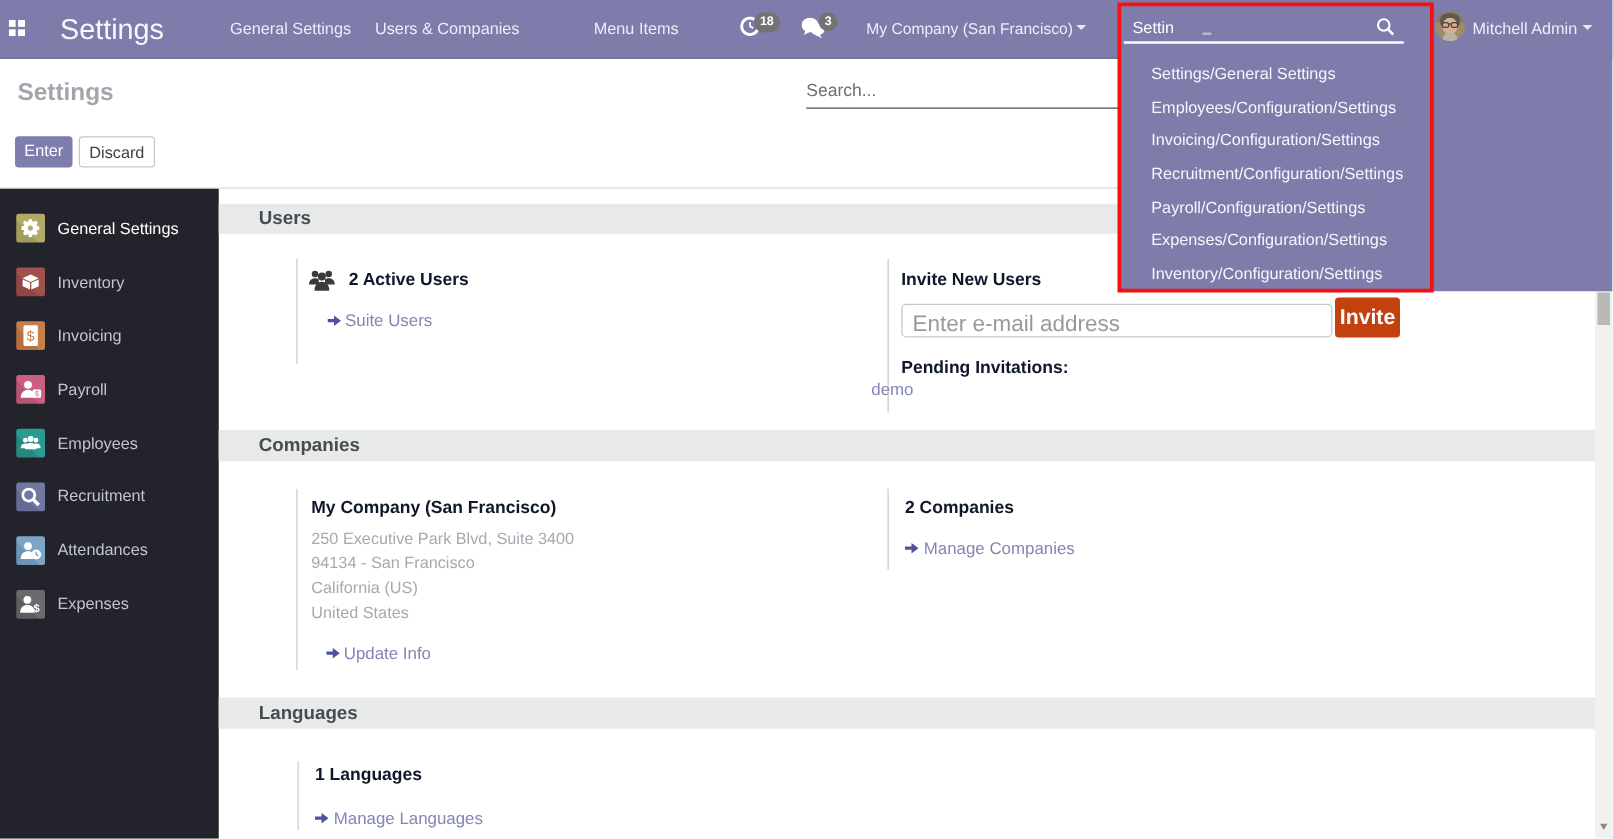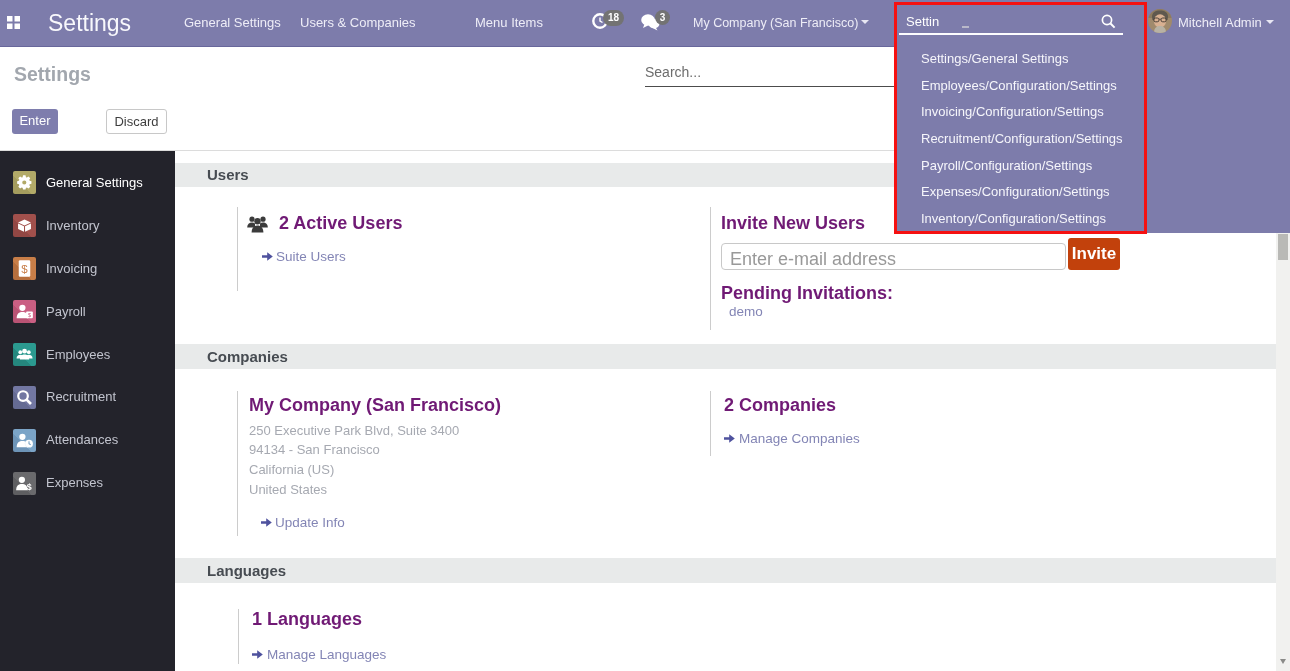--- a/index.html
+++ b/index.html
@@ -17,33 +17,33 @@
   #panel .item { position:absolute; left:26px; color:#f6f6fb; font-size:13px; line-height:17px; white-space:nowrap; }
   #underline { position:absolute; left:4px; top:33px; width:224px; height:2px; background:#fdfdfe; }
   #settin { position:absolute; left:11px; top:14px; color:#fff; font-size:13px; }
   #cursorbar { position:absolute; left:67px; top:26px; width:7px; height:2px; background:#b9b8c9; }
   #redbox { left:894px; top:2px; width:253px; height:232px; border:3px solid #f51111; z-index:9; }
   
   #control { left:0; top:47px; width:1290px; height:104px; background:#fff; border-bottom:1px solid #dcdcdc; }
   #h1set { left:14px; top:61px; font-size:19.5px; font-weight:bold; color:#a2a7ae; line-height:26px; }
   .btn { position:absolute; top:109px; height:25px; font-size:13px; line-height:23px; text-align:center; border-radius:3px; }
   #btnsave { left:12px; width:46px; background:#7e7dad; color:#fff; }
-  #btndiscard { left:63px; width:61px; background:#fff; border:1px solid #c8c8c8; color:#3e3e3e;margin-left:43px; }
+  #btndiscard { left:63px; width:61px; background:#fff; border:1px solid #c8c8c8; color:#3e3e3e; }
   #cpsearch { left:645px; top:64px; font-size:14px; color:#6d6d6d; }
   #cpunderline { left:645px; top:86px; width:250px; height:1px; background:#4c4c4c; }
   
   #sidebar { left:0; top:151px; width:175px; height:520px; background:#23232b; }
   .sbitem { position:absolute; left:13px; width:23px; height:23px; border-radius:2px; }
   .sblabel { position:absolute; left:46px; font-size:13px; color:#c2c4ce; line-height:16px; }
   .sblabel.active { color:#fff; }
   
   .band { position:absolute; left:175px; width:1101px; height:24px; background:#e8eaea; }
   .bandtitle { position:absolute; left:207px; font-size:15px; font-weight:bold; color:#474c52; line-height:24px; }
   .vline { position:absolute; width:1px; background:#ccc; }
-  .boldtitle { position:absolute; font-size:18px; font-weight:bold; color:#701a75; line-height:17px; white-space:nowrap; }
+  .boldtitle { position:absolute; font-size:14px; font-weight:bold; color:#0f172a; line-height:17px; white-space:nowrap; }
   .link { position:absolute; font-size:13.5px; color:#8385b5; line-height:16px; white-space:nowrap; }
   .muted { position:absolute; font-size:13px; color:#a6a9b1; line-height:16px; white-space:nowrap; }
   .arrow { position:absolute; width:11px; height:9px; }
   
   #sbtrack { left:1276px; top:47px; width:14px; height:624px; background:#f1f1ef; }
   #sbthumb { left:1278px; top:234px; width:10px; height:26px; background:#b9b9b6; }
   #sbarrow { left:1280px; top:659px; width:0; height:0; border-left:3.5px solid transparent; border-right:3.5px solid transparent; border-top:5px solid #8a8a88; }
 </style>
 </head>
 <body>
@@ -81,21 +81,21 @@
   </svg>
 <div class="link" style="left:276px; top:249px;">Suite Users</div>
 
 <div class="vline" style="left:710px; top:207px; height:123px;"></div>
 <div class="boldtitle" style="left:721px; top:215px;">Invite New Users</div>
 <div class="abs" style="left:721px; top:243px; width:345px; height:27px; border:1px solid #c8c8c8; border-radius:4px; background:#fff;">
   <div style="margin:5px 0 0 8px; font-size:18px; color:#999;">Enter e-mail address</div>
 </div>
 <div class="abs" style="left:1068px; top:238px; width:52px; height:32px; background:#c2410c; border-radius:3px; color:#fff; font-weight:bold; font-size:17px; text-align:center; line-height:32px;">Invite</div>
 <div class="boldtitle" style="left:721px; top:285px;">Pending Invitations:</div>
-<div class="link" style="left:729px; top:304px;text-align:center;">demo</div>
+<div class="link" style="left:697px; top:304px;text-align:center;">demo</div>
 
 <div class="band" style="top:344px; height:25px;"></div>
 <div class="bandtitle" style="top:344px; line-height:25px;">Companies</div>
 
 <div class="vline" style="left:237px; top:391px; height:145px;"></div>
 <div class="boldtitle" style="left:249px; top:397px;">My Company (San Francisco)</div>
 <div class="muted" style="left:249px; top:423px;">250 Executive Park Blvd, Suite 3400</div>
 <div class="muted" style="left:249px; top:442px;">94134 - San Francisco</div>
 <div class="muted" style="left:249px; top:462px;">California (US)</div>
 <div class="muted" style="left:249px; top:482px;">United States</div>

